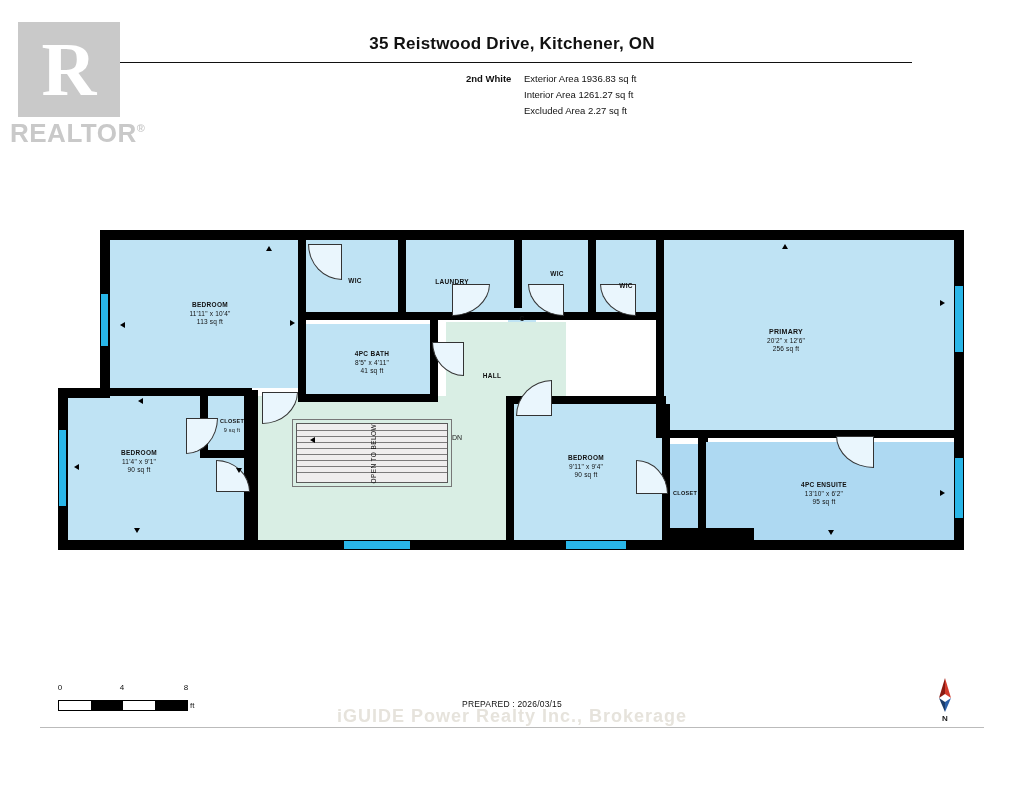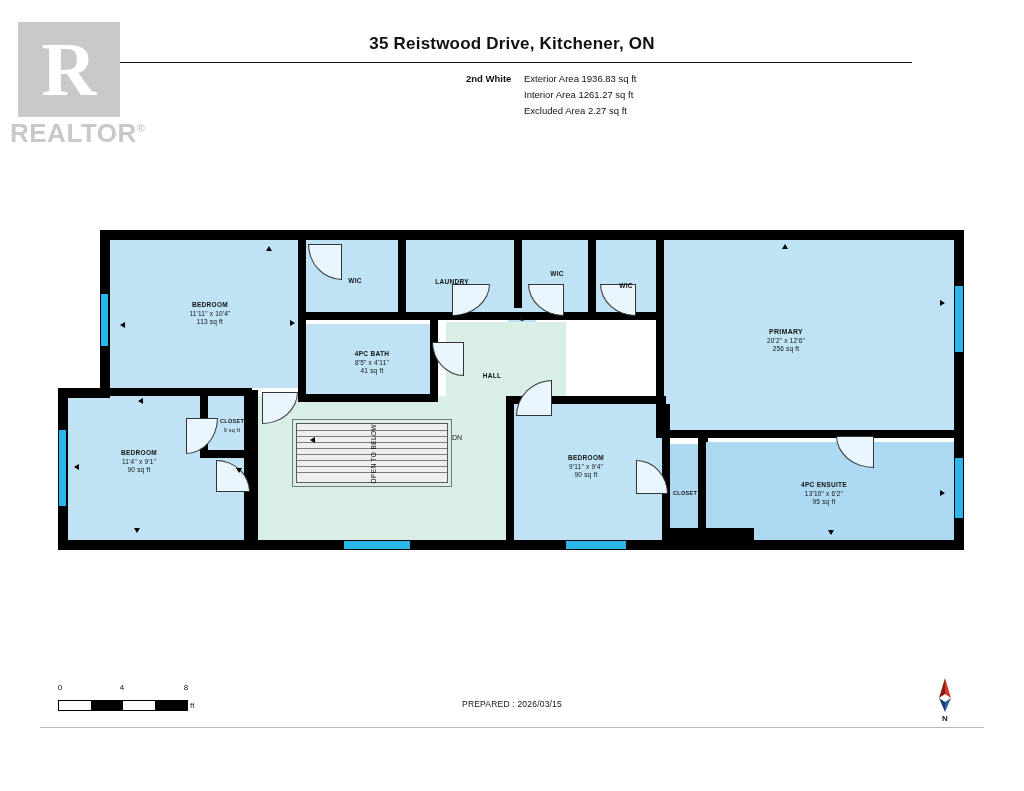--- a/index.html
+++ b/index.html
@@ -327,20 +327,21 @@
     <div class="num" style="left:2px;">0</div>
     <div class="num" style="left:64px;">4</div>
     <div class="num" style="left:128px;">8</div>
     <div class="bar">
       <div class="seg" style="left:32px;width:32px;"></div>
       <div class="seg" style="left:96px;width:32px;"></div>
     </div>
     <div class="ft">ft</div>
   </div>
 
+  <div class="watermark">iGUIDE  Power Realty Inc., Brokerage</div>
   <div class="prepared">PREPARED : 2026/03/15</div>
   <div class="footer-rule"></div>
 
   <div class="compass">
     <svg width="34" height="40" viewBox="0 0 34 40">
       <polygon points="17,2 23,22 17,18" fill="#d33a2c"></polygon>
       <polygon points="17,2 11,22 17,18" fill="#8a1a12"></polygon>
       <polygon points="17,36 23,22 17,26" fill="#2b5fa8"></polygon>
       <polygon points="17,36 11,22 17,26" fill="#1b3c6b"></polygon>
     </svg>

